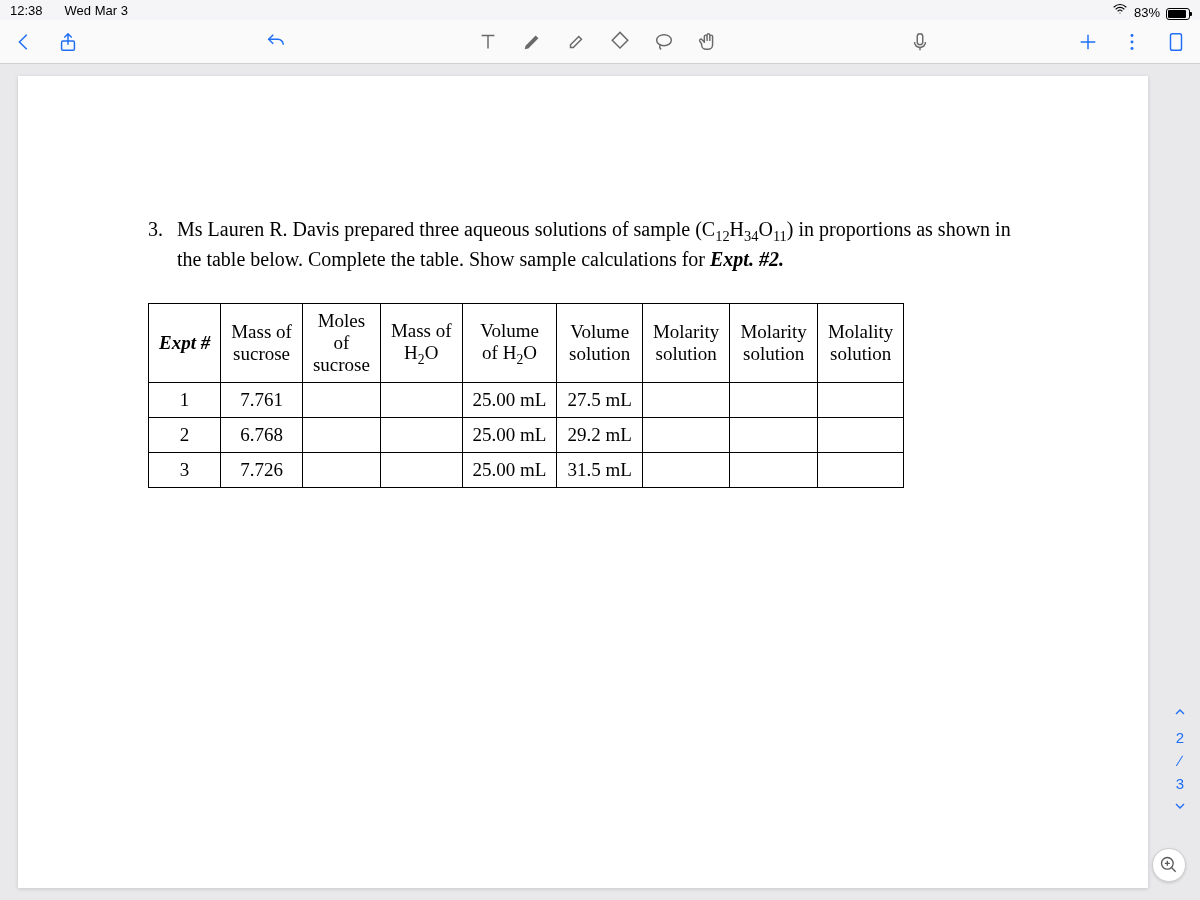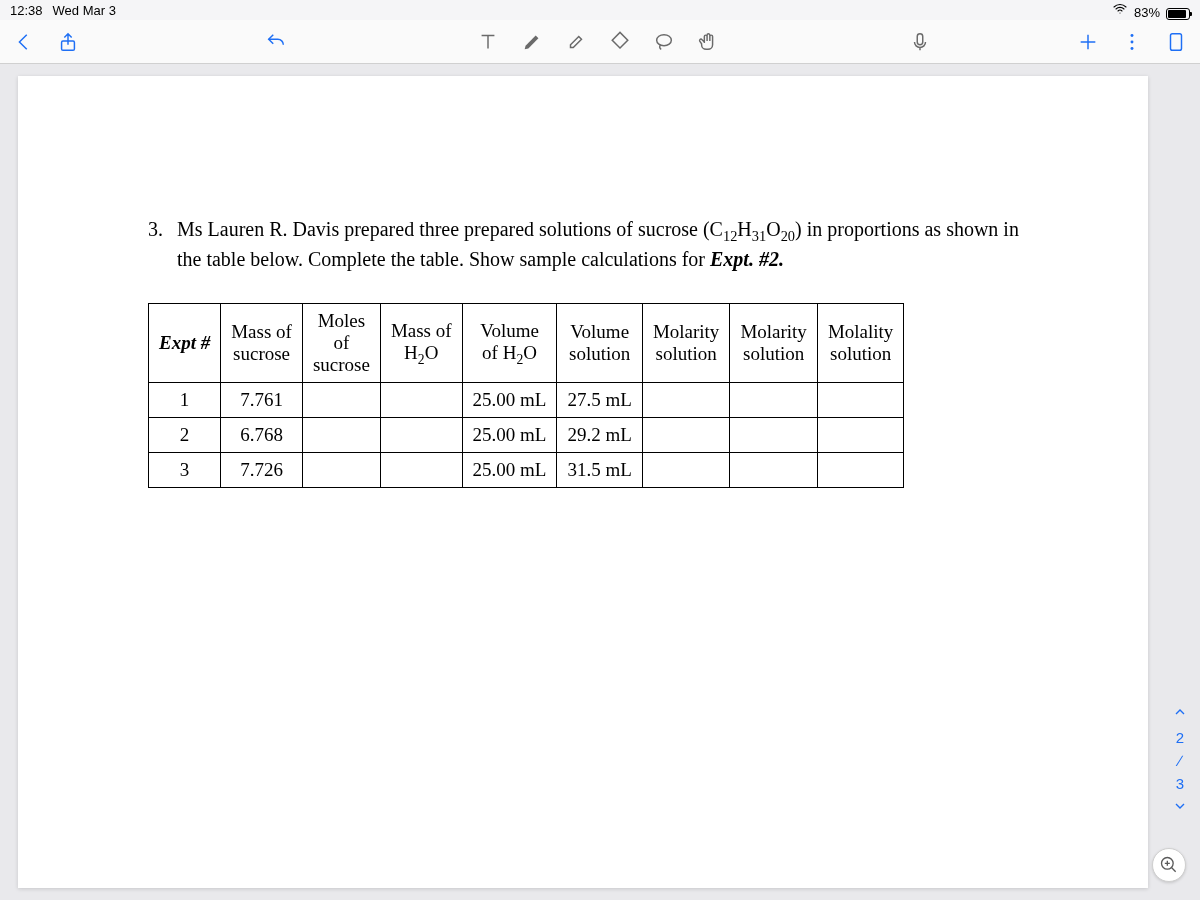--- a/index.html
+++ b/index.html
@@ -1,18 +1,18 @@
 <!DOCTYPE html>
 <html><head>
 <meta charset="utf-8">
 <style>
   * { box-sizing: border-box; margin: 0; padding: 0; }
   html, body { width: 1200px; height: 900px; font-family: -apple-system, "Helvetica Neue", Arial, sans-serif; background: #f5f5f7; overflow: hidden; }
   .status-bar { height: 20px; background: #f5f5f7; display: flex; align-items: center; padding: 0 10px; font-size: 13px; font-weight: 500; color: #000; }
-  .status-left { flex: 0 0 auto; display: flex; gap: 10px; }
+  .status-left { flex: 0 0 auto; display: flex; gap: 22px; }
   .status-right { margin-left: auto; display: flex; align-items: flex-end; gap: 6px; }
   .battery { width: 24px; height: 12px; border: 1px solid #000; border-radius: 3px; position: relative; display: inline-block; }
   .battery::after { content: ""; position: absolute; right: -3px; top: 3px; width: 2px; height: 4px; background: #000; border-radius: 0 1px 1px 0; }
   .battery-fill { position: absolute; left: 1px; top: 1px; bottom: 1px; width: 83%; background: #000; border-radius: 1px; }
   .toolbar { height: 44px; background: #fafafa; border-bottom: 1px solid #d0d0d0; display: flex; align-items: center; padding: 0 12px; gap: 22px; }
   .toolbar .spacer-flex { flex: 1; }
   .toolbar .icon { width: 24px; height: 24px; display: flex; align-items: center; justify-content: center; color: #1e6ff5; cursor: pointer; }
   .toolbar .icon.gray { color: #6a6a6a; }
   .toolbar svg { width: 22px; height: 22px; stroke: currentColor; fill: none; stroke-width: 1.6; }
   .toolbar .group { display: flex; align-items: center; gap: 20px; }
@@ -140,21 +140,21 @@
     </span>
   </div>
 </div>
 
 <div class="page-area">
   <div class="paper">
 
     <div class="question">
       <div class="qnum">3.</div>
       <div class="qtext">
-        <span>Ms Lauren R. Davis prepared three prepared solutions of sucrose (C</span><span class="sub">12</span><span>H</span><span class="sub">31</span><span>O</span><span class="sub">20</span><span>) in proportions as shown in the table below. Complete the table.  Show sample calculations for </span><span class="bolditalic">Expt. #2.</span>
+        <span>Ms Lauren R. Davis prepared three aqueous solutions of sample (C</span><span class="sub">12</span><span>H</span><span class="sub">34</span><span>O</span><span class="sub">11</span><span>) in proportions as shown in the table below. Complete the table.  Show sample calculations for </span><span class="bolditalic">Expt. #2.</span>
       </div>
     </div>
 
     <table class="expt">
       <thead>
         <tr>
           <th class="italic"><span>Expt #</span></th>
           <th><span>Mass of</span><br><span>sucrose</span></th>
           <th><span>Moles</span><br><span>of</span><br><span>sucrose</span></th>
           <th><span>Mass of</span><br><span>H</span><span class="h2o-sub">2</span><span>O</span></th>

